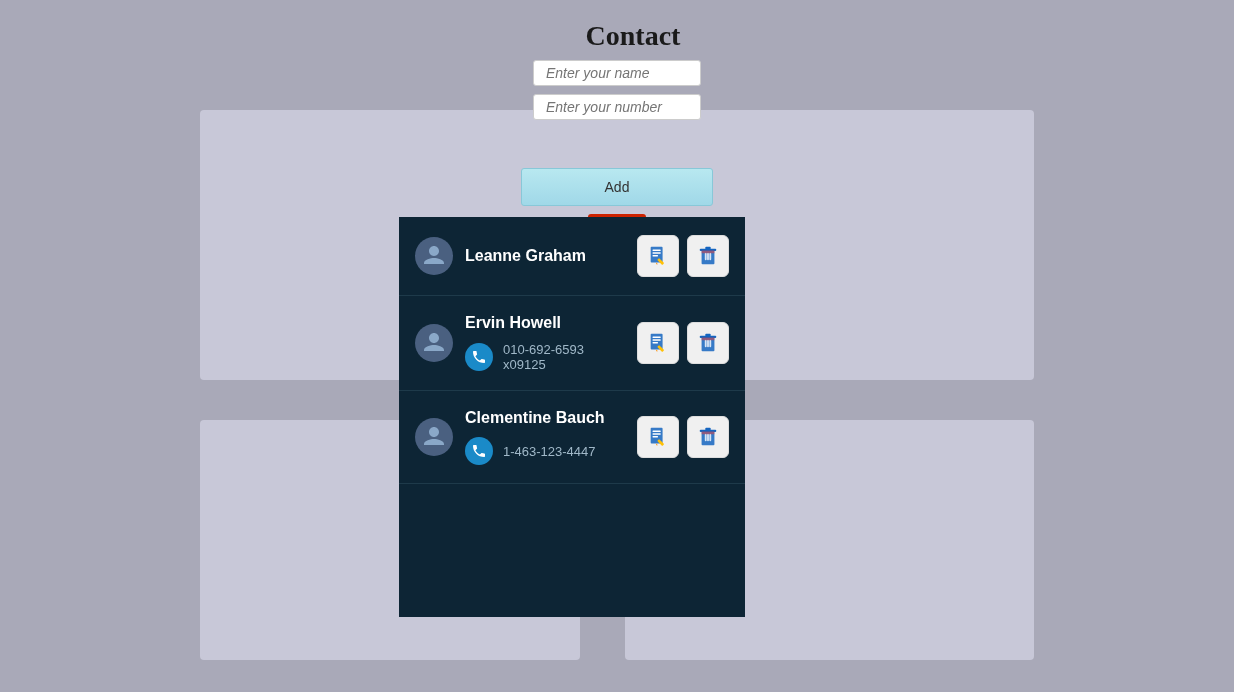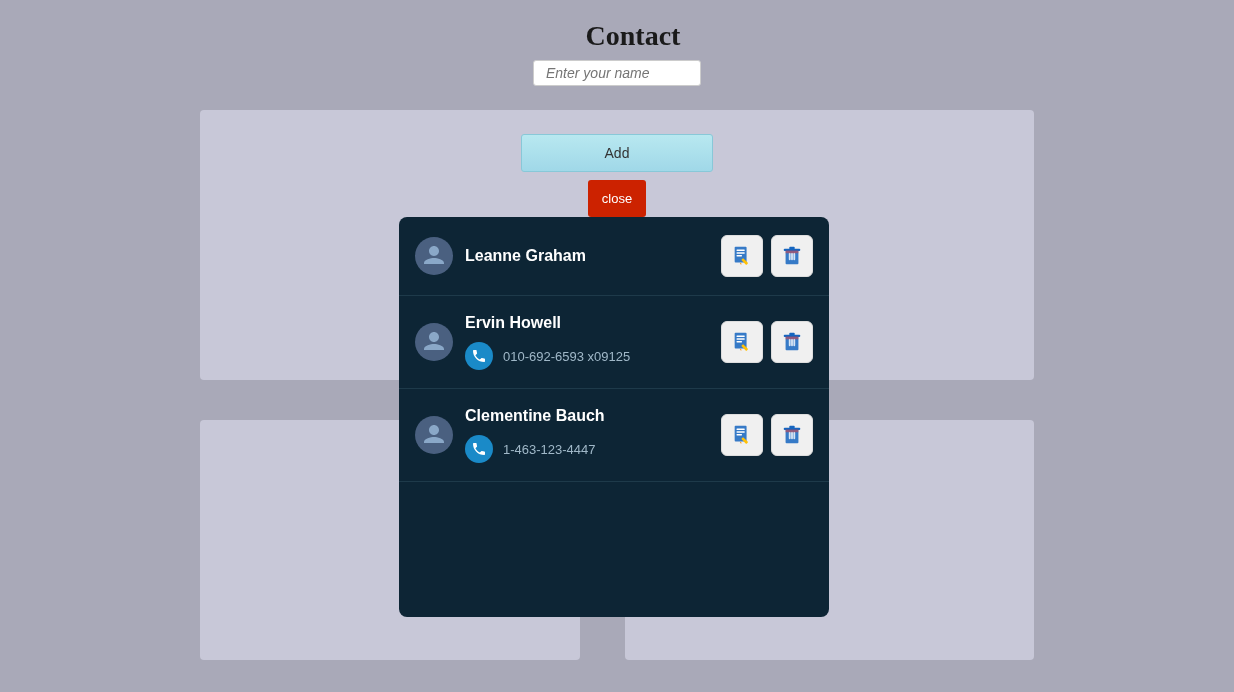--- a/index.html
+++ b/index.html
@@ -103,24 +103,24 @@
       padding: 11px 14px;
       font-size: 13px;
       cursor: pointer;
     }
 
     
     .contact-list-panel {
       position: absolute;
       top: 217px;
       left: 399px;
-      width: 430px;
+      width: 346px;
       height: 400px;
       background-color: #0d2535;
-      border-radius: 8px;
+      border-radius: 0;
       overflow-y: scroll;
       z-index: 20;
     }
 
     
     .contact-list-panel::-webkit-scrollbar {
       width: 14px;
     }
     .contact-list-panel::-webkit-scrollbar-track {
       background: #e0e0e0;
@@ -226,20 +226,21 @@
 <div class="bg-card-top"></div>
 <div class="bg-card-bottom-left"></div>
 <div class="bg-card-bottom-right"></div>
 
 <div class="page-header">
   <h1>Contact</h1>
 </div>
 
 <div class="form-container">
   <input class="form-input" type="text" placeholder="Enter your name" style="">
+  <input class="form-input" type="text" placeholder="Enter your number" style="">
   <button class="add-button">Add</button>
   <button class="close-button">close</button>
 </div>
 
 <div class="contact-list-panel" id="contact-list">
 <div class="contact-item">
       <div class="contact-avatar">
         <svg viewBox="0 0 24 24" xmlns="http://www.w3.org/2000/svg">
           <path d="M12 12c2.7 0 5-2.3 5-5s-2.3-5-5-5-5 2.3-5 5 2.3 5 5 5zm0 2c-3.3 0-10 1.7-10 5v1h20v-1c0-3.3-6.7-5-10-5z"></path>
         </svg>

